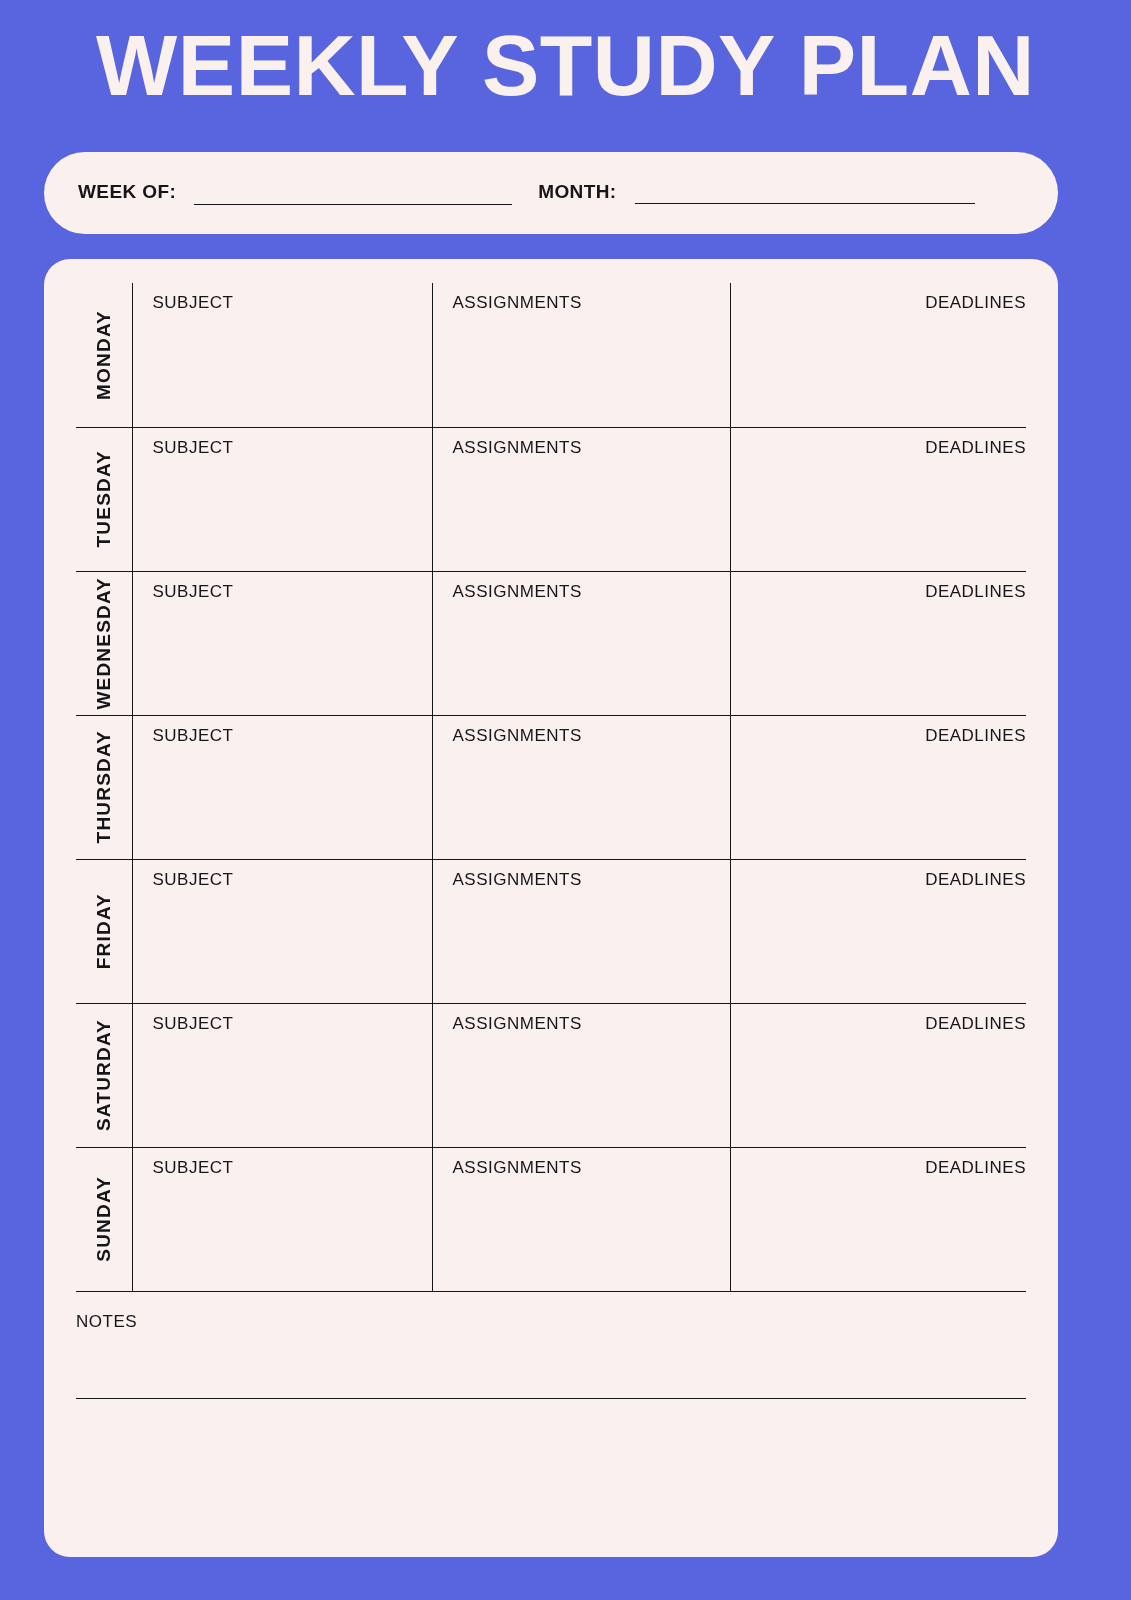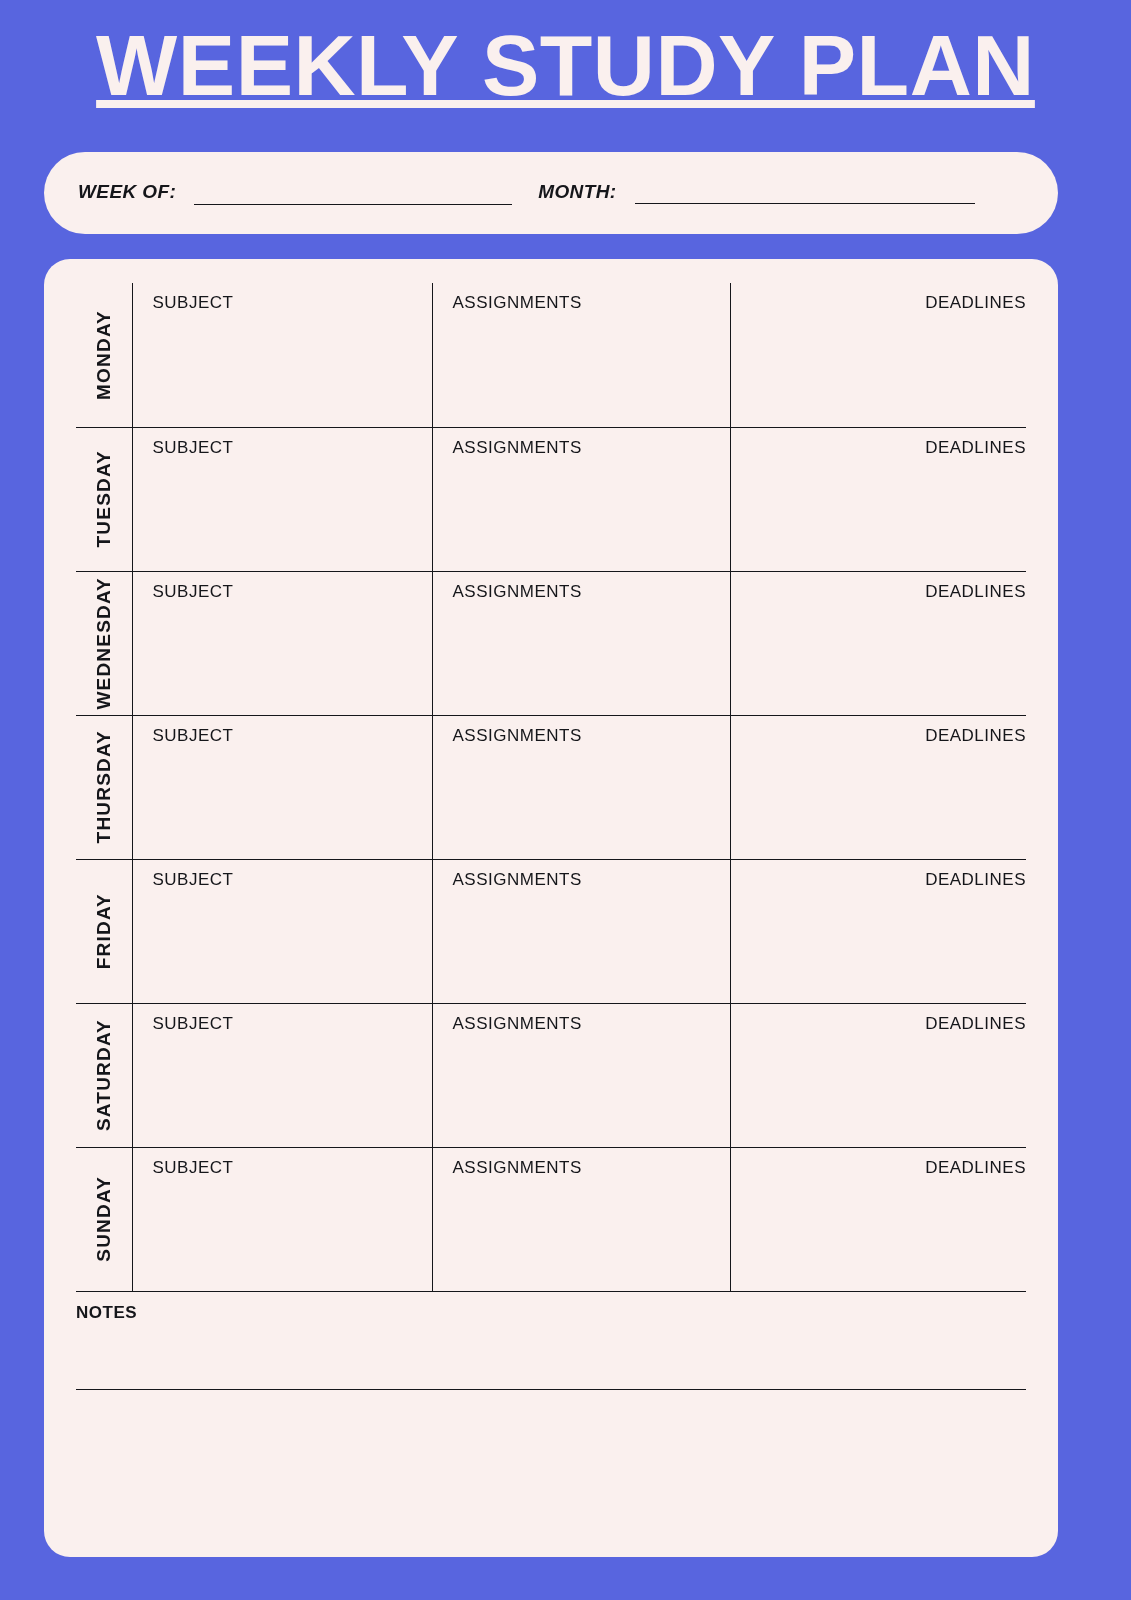--- a/index.html
+++ b/index.html
@@ -25,36 +25,34 @@
     left: 0;
     right: 0;
     top: 22px;
     text-align: center;
     color: #faf0ee;
     font-size: 86px;
     font-weight: 700;
     letter-spacing: 0.5px;
     line-height: 1;
     white-space: nowrap;
-    text-decoration: underline;
   }
 
   
   .info-bar {
     position: absolute;
     left: 44px;
     top: 152px;
     width: 1014px;
     height: 82px;
     background: #faf0ee;
     border-radius: 41px;
     display: flex;
     align-items: center;
     padding: 0 34px;
-    font-style: italic;
   }
   .field {
     display: flex;
     align-items: flex-end;
   }
   .field-label {
     font-size: 19px;
     font-weight: 700;
     color: #15161a;
     letter-spacing: 0.4px;
@@ -124,22 +122,21 @@
   .col-head {
     font-size: 17px;
     color: #15161a;
     letter-spacing: 0.5px;
     font-weight: 400;
   }
 
   
   .notes {
     width: 950px;
-    margin-top: 11px;
-    font-weight: bold;
+    margin-top: 20px;
   }
   .notes-label {
     font-size: 17px;
     color: #15161a;
     letter-spacing: 0.5px;
   }
   .notes-line {
     margin-top: 66px;
     border-bottom: 1.4px solid #15161a;
     width: 950px;

